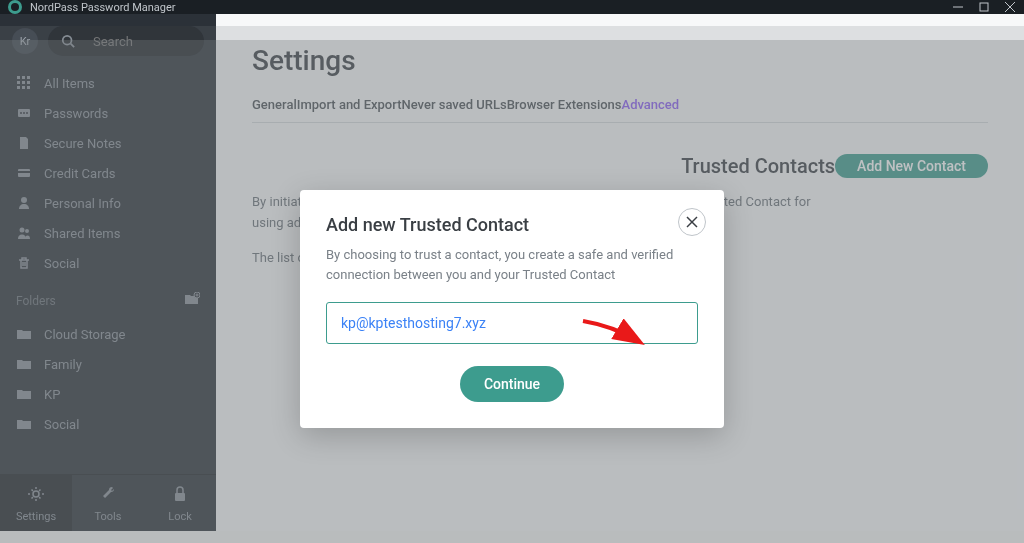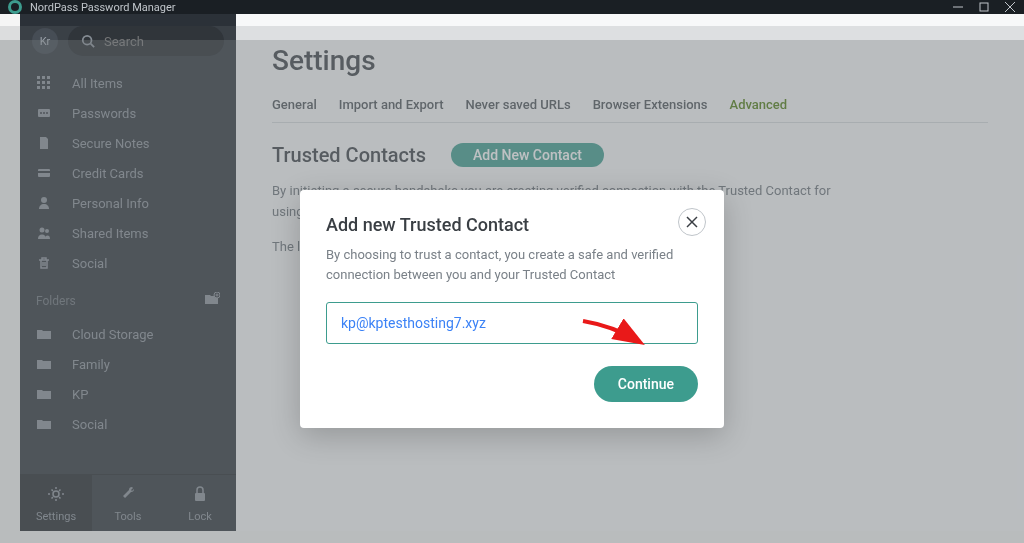--- a/index.html
+++ b/index.html
@@ -5,51 +5,51 @@
     * { margin: 0; padding: 0; box-sizing: border-box; font-family: -apple-system, BlinkMacSystemFont, "Segoe UI", Roboto, sans-serif; }
     body { width: 1024px; height: 543px; overflow: hidden; background: #f5f5f5; position: relative; }
     .titlebar { height: 14px; background: #1a1f24; display: flex; align-items: center; justify-content: space-between; padding: 0 8px; }
     .titlebar-left { display: flex; align-items: center; gap: 8px; }
     .titlebar-logo { width: 14px; height: 14px; border-radius: 50%; background: #3d9c8e; display: flex; align-items: center; justify-content: center; }
     .titlebar-logo::after { content: ''; width: 8px; height: 8px; border-radius: 50%; background: #1a1f24; }
     .titlebar-title { color: #c0c5ca; font-size: 11px; }
     .titlebar-controls { display: flex; gap: 14px; align-items: center; }
     .titlebar-btn { width: 12px; height: 12px; display: flex; align-items: center; justify-content: center; color: #c0c5ca; cursor: pointer; }
     .app-body { display: flex; height: 517px; }
-    .sidebar { width: 216px; background: #2b3138; display: flex; flex-direction: column; color: #8a9199; margin-left: 20px; }
+    .sidebar { width: 216px; background: #2b3138; display: flex; flex-direction: column; color: #8a9199; }
     .sidebar-top { padding: 12px 12px 8px 12px; display: flex; align-items: center; gap: 10px; }
     .avatar { width: 26px; height: 26px; border-radius: 50%; background: #3a414a; color: #a5adb5; display: flex; align-items: center; justify-content: center; font-size: 11px; }
-    .search-box { flex: 1; background: #1e2329; border-radius: 16px; height: 30px; display: flex; align-items: center; padding: 0 12px; gap: 8px; }
+    .search-box { flex: 1; background: #1e2329; border-radius: 16px; height: 30px; display: flex; align-items: center; padding: 0 12px; gap: 17px; }
     .search-box input { background: transparent; border: none; outline: none; color: #8a9199; font-size: 13px; width: 100%; }
     .nav-list { padding: 4px 0; }
-    .nav-item { display: flex; align-items: center; gap: 20px; padding: 7px 16px; font-size: 13px; color: #8a9199; cursor: pointer; }
+    .nav-item { display: flex; align-items: center; gap: 12px; padding: 7px 16px; font-size: 13px; color: #8a9199; cursor: pointer; }
     .nav-icon { width: 16px; height: 16px; display: flex; align-items: center; justify-content: center; flex-shrink: 0; }
     .folders-header { display: flex; align-items: center; justify-content: space-between; padding: 10px 16px 6px 16px; font-size: 12px; color: #6a7178; }
     .sidebar-bottom { margin-top: auto; display: flex; border-top: 1px solid #1e2329; }
     .bottom-btn { flex: 1; display: flex; flex-direction: column; align-items: center; gap: 4px; padding: 10px 0 8px; font-size: 11px; color: #8a9199; cursor: pointer; }
     .bottom-btn.active { background: #1e2329; }
     .main { flex: 1; background: #f7f8f9; padding: 30px 36px; position: relative; }
     .page-title { font-size: 28px; color: #3a3f44; font-weight: 500; margin-bottom: 20px; }
-    .tabs { display: flex; gap: 22px; border-bottom: 1px solid #d5d9dd; padding-bottom: 10px; margin-bottom: 20px; }
+    .tabs { display: flex; border-bottom: 1px solid #d5d9dd; padding-bottom: 10px; margin-bottom: 31px; }
     .tab { font-size: 13px; color: #4a5056; cursor: pointer; font-weight: 500; }
-    .tab.active { color: #4d7c0f; }
-    .section-header { display: flex; justify-content: flex-start; align-items: flex-start; margin-bottom: 14px; gap: 25px; }
+    .tab.active { color: #8b5cf6; }
+    .section-header { display: flex; justify-content: flex-end; align-items: flex-start; margin-bottom: 14px; }
     .section-title { font-size: 20px; color: #3a3f44; font-weight: 500; }
     .add-contact-btn { background: #3d9c8e; color: #fff; border: none; border-radius: 20px; padding: 4px 22px; font-size: 14px; font-weight: 500; cursor: pointer; }
     .section-desc { color: #6a7178; font-size: 13px; line-height: 1.6; max-width: 560px; }
     .section-desc a { color: #3d9c8e; text-decoration: underline; }
     .list-note { margin-top: 16px; color: #6a7178; font-size: 13px; }
     .overlay { position: absolute; inset: 0; background: rgba(120,125,130,0.35); display: flex; align-items: flex-start; justify-content: center; padding-top: 150px; }
     .overlay-fullbody { position: absolute; top: 26px; left: 0; right: 0; bottom: 0; background: rgba(120,125,130,0.2); pointer-events: none; }
     .modal { width: 424px; background: #fff; border-radius: 4px; padding: 24px 26px 26px; box-shadow: 0 8px 30px rgba(0,0,0,0.2); position: relative; }
     .modal-title { font-size: 18px; color: #3a3f44; font-weight: 500; margin-bottom: 10px; }
     .modal-close { position: absolute; top: 18px; right: 18px; width: 28px; height: 28px; border-radius: 50%; border: 1px solid #c0c5ca; display: flex; align-items: center; justify-content: center; cursor: pointer; color: #3a3f44; }
     .modal-desc { font-size: 13px; color: #7a8188; line-height: 1.5; margin-bottom: 18px; }
     .modal-input { width: 100%; border: 1px solid #3d9c8e; border-radius: 3px; padding: 12px 14px; font-size: 14px; color: #3b82f6; outline: none; margin-bottom: 22px; }
-    .modal-actions { display: flex; justify-content: flex-end; }
+    .modal-actions { display: flex; justify-content: center; }
     .continue-btn { background: #3d9c8e; color: #fff; border: none; border-radius: 20px; padding: 10px 24px; font-size: 14px; font-weight: 500; cursor: pointer; }
     .arrow-annotation { position: absolute; top: 316px; left: 578px; pointer-events: none; }
   </style>
 </head>
 <body>
 
 <div class="titlebar">
   <div class="titlebar-left">
     <div class="titlebar-logo"></div>
     <div class="titlebar-title">NordPass Password Manager</div>

